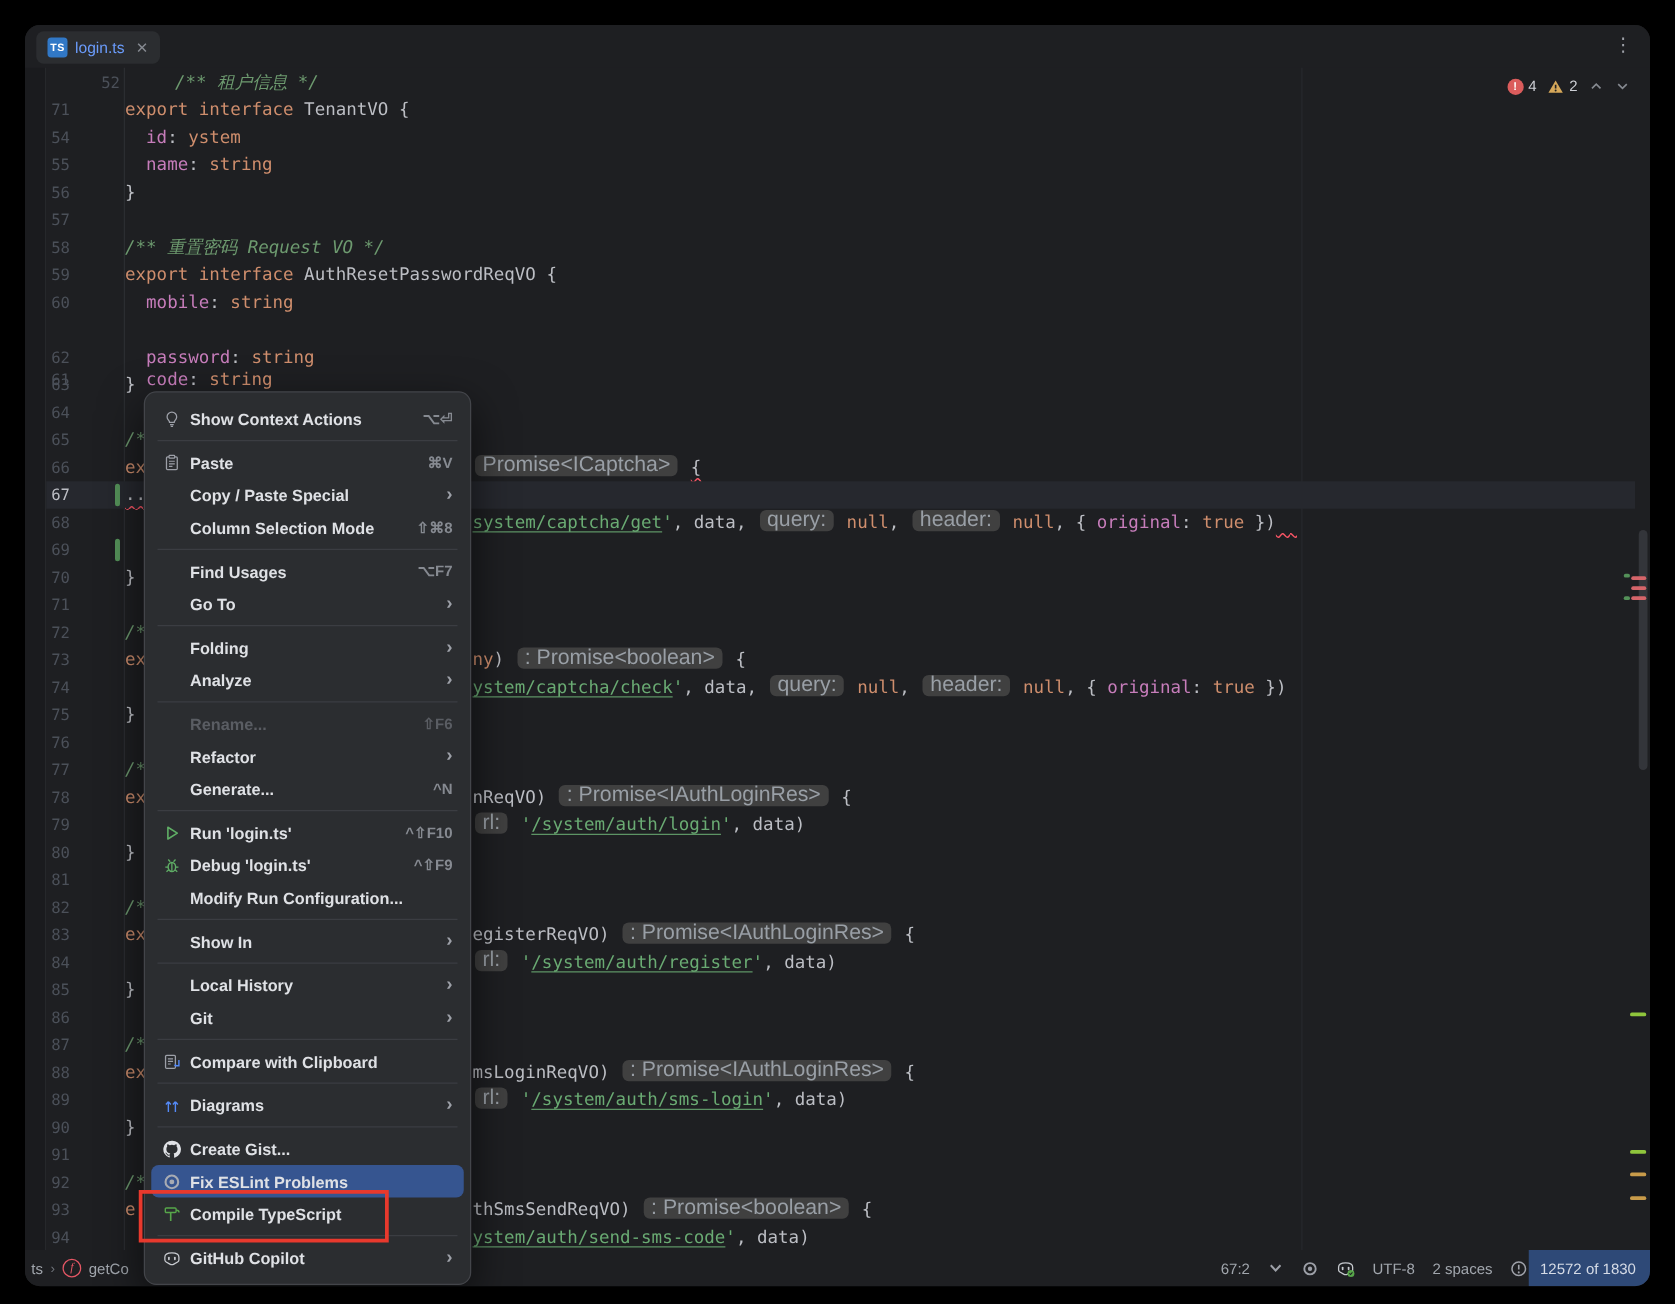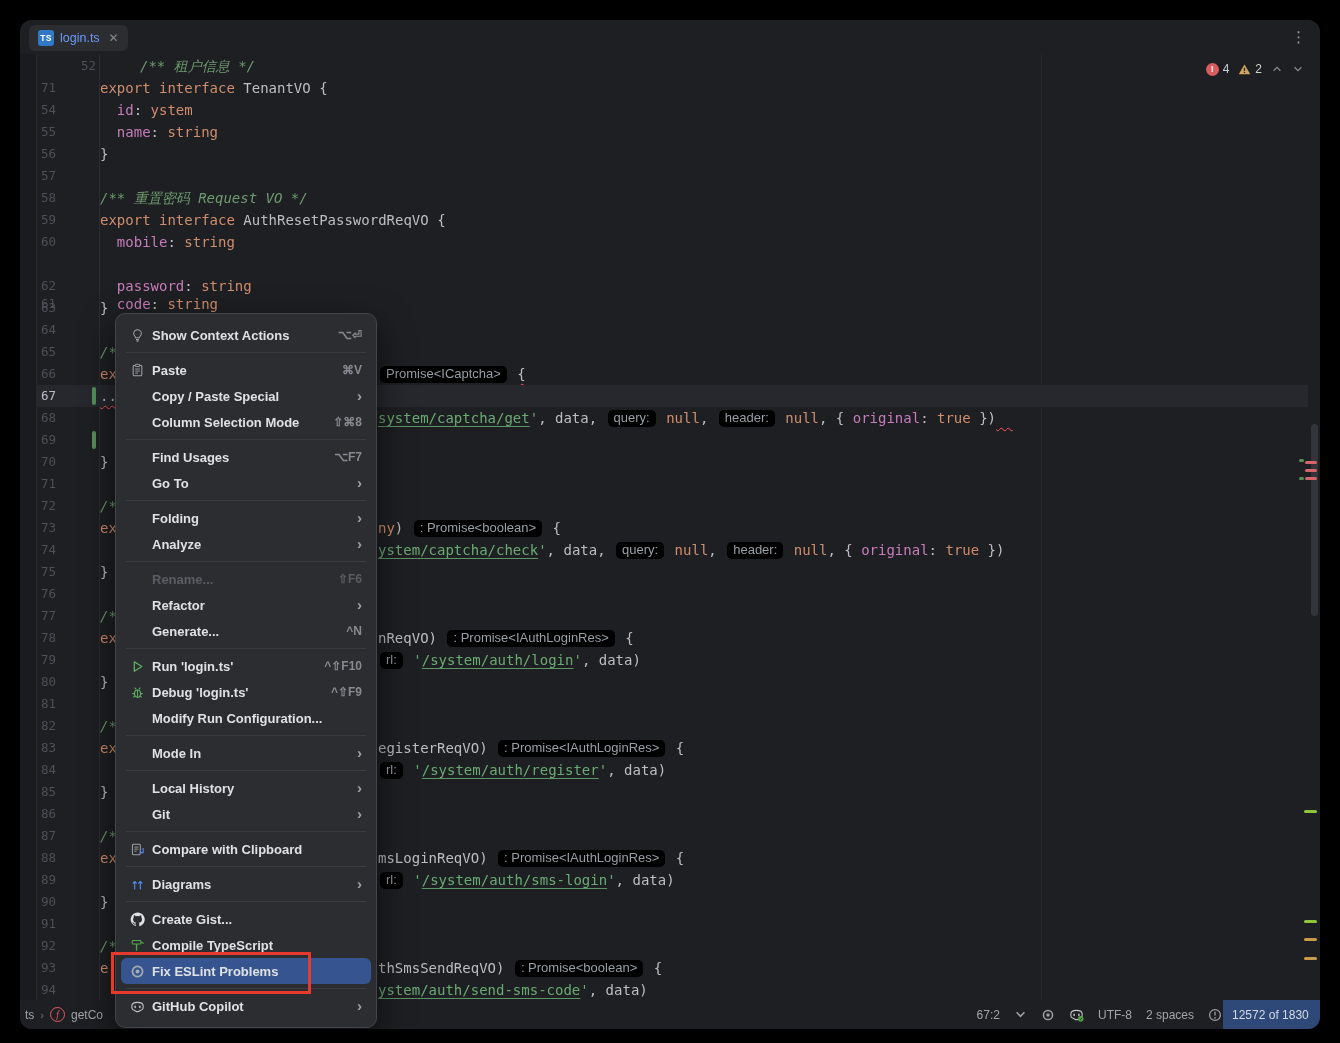--- a/index.html
+++ b/index.html
@@ -23,21 +23,21 @@
   .cl .num{position:absolute;left:10px;width:26px;text-align:right;color:#4b5059;font-size:12.5px;}
   .cl.caret .num{color:#bcbec4;}
   .cl .vcs{position:absolute;left:72px;width:4px;top:2px;bottom:2px;background:#549159;border-radius:2px;}
   .seg{position:absolute;top:0;white-space:pre;}
   .tk-d{color:#bcbec4}
   .tk-k{color:#cf8e6d}
   .tk-s{color:#6aab73}
   .tk-c{color:#6d9a6f;font-style:italic}
   .tk-p{color:#c77dbb}
   .tk-l{color:#6aab73;text-decoration:underline;text-decoration-color:#5d9465;text-underline-offset:3px;}
-  .tk-b{display:inline-block;background:#000000;color:#999fa6;border-radius:5px;padding:0 6px 1px;font-size:13px;font-family:"Liberation Sans",sans-serif;line-height:16px;vertical-align:1px;margin:0 2px;}
+  .tk-b{display:inline-block;background:#404040;color:#999fa6;border-radius:5px;padding:0 6px 1px;font-size:17px;font-family:"Liberation Sans",sans-serif;line-height:16px;vertical-align:1px;margin:0 2px;}
   .err{text-decoration-line:underline;text-decoration-style:wavy;text-decoration-color:#f75464;text-decoration-thickness:1px;text-underline-offset:4px;}
 
   
   .inspections{position:absolute;top:42px;right:16px;display:flex;align-items:center;gap:9px;z-index:5;color:#ced0d6;font-size:12px;}
   .ebadge{display:flex;align-items:center;gap:4px;}
   .edot{width:13px;height:13px;border-radius:50%;background:#db5c5c;color:#fff;font-size:9px;font-weight:bold;display:flex;align-items:center;justify-content:center;}
 
   
   .thumb{position:absolute;right:2px;top:404px;width:7px;height:192px;border-radius:4px;background:rgba(86,90,98,.38);}
   .smark{position:absolute;border-radius:1.5px;}
@@ -403,21 +403,21 @@
         <span class="mil">Debug 'login.ts'</span>
         <span class="mis">^⇧F9</span>
       </div>
       <div class="mi">
         <span class="mic"></span>
         <span class="mil">Modify Run Configuration...</span>
       </div>
       <div class="msep"></div>
       <div class="mi">
         <span class="mic"></span>
-        <span class="mil">Mode In</span>
+        <span class="mil">Show In</span>
         <span class="sub">›</span>
       </div>
       <div class="msep"></div>
       <div class="mi">
         <span class="mic"></span>
         <span class="mil">Local History</span>
         <span class="sub">›</span>
       </div>
       <div class="mi">
         <span class="mic"></span>
@@ -449,38 +449,38 @@
       </div>
       <div class="msep"></div>
       <div class="mi">
         <span class="mic">
           <svg width="15" height="15" viewBox="0 0 16 16">
             <path fill="#dfe1e5" d="M8 .6a7.4 7.4 0 0 0-2.3 14.4c.4.1.5-.2.5-.4v-1.3c-2 .4-2.5-.5-2.6-.9-.1-.2-.5-.9-.8-1-.3-.2-.7-.5 0-.5.6 0 1 .5 1.2.8.7 1.2 1.8.8 2.2.6 0-.5.3-.8.5-1-1.7-.2-3.4-.9-3.4-3.7 0-.8.3-1.5.8-2-.1-.2-.4-1 .1-2 0 0 .6-.2 2 .8a7 7 0 0 1 3.7 0c1.4-1 2-.8 2-.8.4 1 .2 1.8.1 2 .5.5.8 1.2.8 2 0 2.9-1.7 3.5-3.4 3.7.3.2.5.7.5 1.4v2c0 .2.1.5.5.4A7.4 7.4 0 0 0 8 .6z"></path>
           </svg>
         </span>
         <span class="mil">Create Gist...</span>
       </div>
+      <div class="mi sel">
+        <span class="mic">
+          <svg width="15" height="15" viewBox="0 0 16 16">
+            <circle cx="8" cy="8" r="5.4" fill="none" stroke="#a7abb3" stroke-width="1.8"></circle>
+            <circle cx="8" cy="8" r="2.1" fill="#a7abb3"></circle>
+          </svg>
+        </span>
+        <span class="mil">Fix ESLint Problems</span>
+      </div>
       <div class="mi">
         <span class="mic">
           <svg width="15" height="15" viewBox="0 0 16 16">
             <rect x="2.4" y="2.6" width="9.2" height="3.8" rx="0.9" fill="none" stroke="#57a64a" stroke-width="1.2"></rect>
             <path d="M11.6 4.5h.6a1.9 1.9 0 0 1 1.9 1.9" fill="none" stroke="#57a64a" stroke-width="1.2"></path>
             <path d="M7 6.4v7.2" stroke="#57a64a" stroke-width="1.4"></path>
           </svg>
         </span>
         <span class="mil">Compile TypeScript</span>
-      </div>
-      <div class="mi sel">
-        <span class="mic">
-          <svg width="15" height="15" viewBox="0 0 16 16">
-            <circle cx="8" cy="8" r="5.4" fill="none" stroke="#a7abb3" stroke-width="1.8"></circle>
-            <circle cx="8" cy="8" r="2.1" fill="#a7abb3"></circle>
-          </svg>
-        </span>
-        <span class="mil">Fix ESLint Problems</span>
       </div>
       <div class="msep"></div>
       <div class="mi">
         <span class="mic">
           <svg width="15" height="15" viewBox="0 0 16 16">
             <path d="M2 7.3C2 4.9 4 3.6 8 3.6s6 1.3 6 3.7v2.1c0 .8-.4 1.5-1.1 1.9l-3.2 1.8c-1 .6-2.4.6-3.4 0l-3.2-1.8A2.2 2.2 0 0 1 2 9.4z" fill="none" stroke="#c6c9ce" stroke-width="1.1"></path>
             <rect x="4.7" y="6.8" width="1.5" height="3" rx="0.75" fill="#c6c9ce"></rect>
             <rect x="9.8" y="6.8" width="1.5" height="3" rx="0.75" fill="#c6c9ce"></rect>
           </svg>
         </span>

